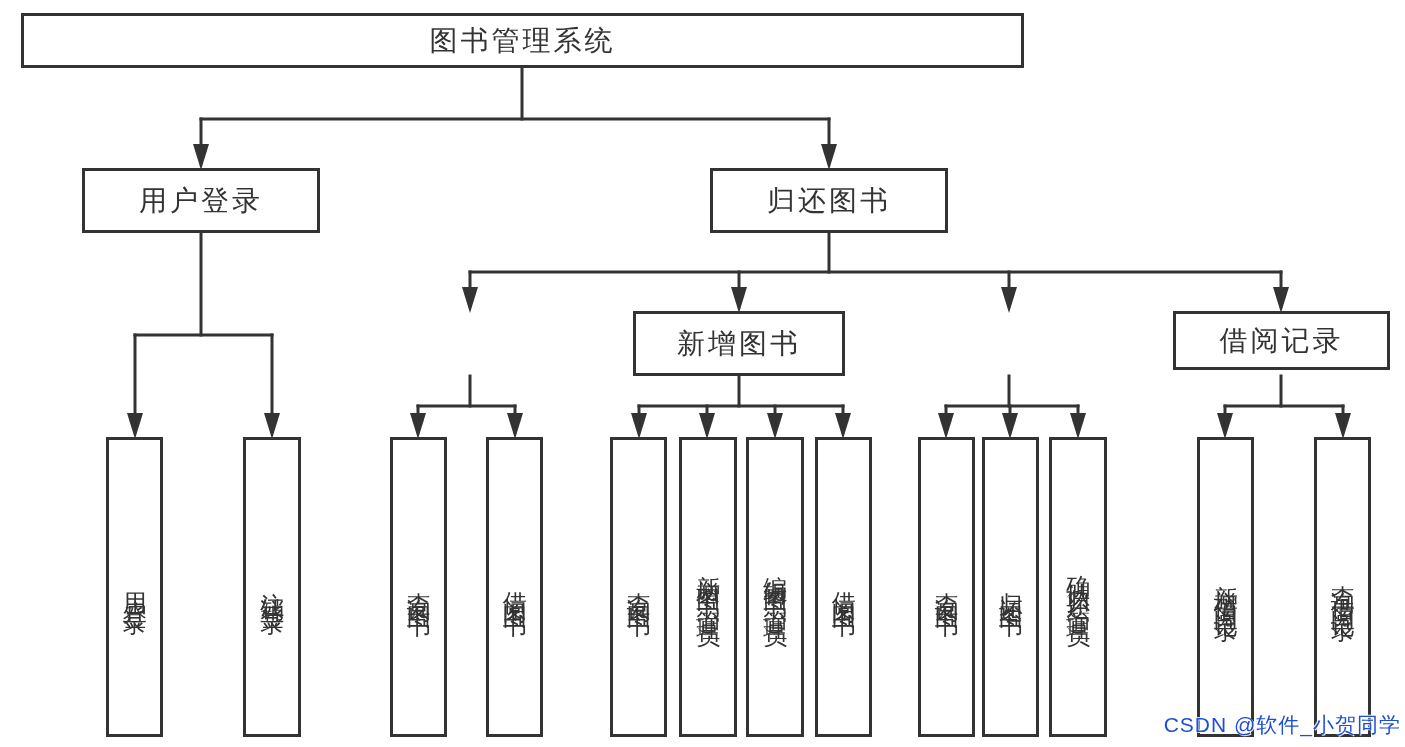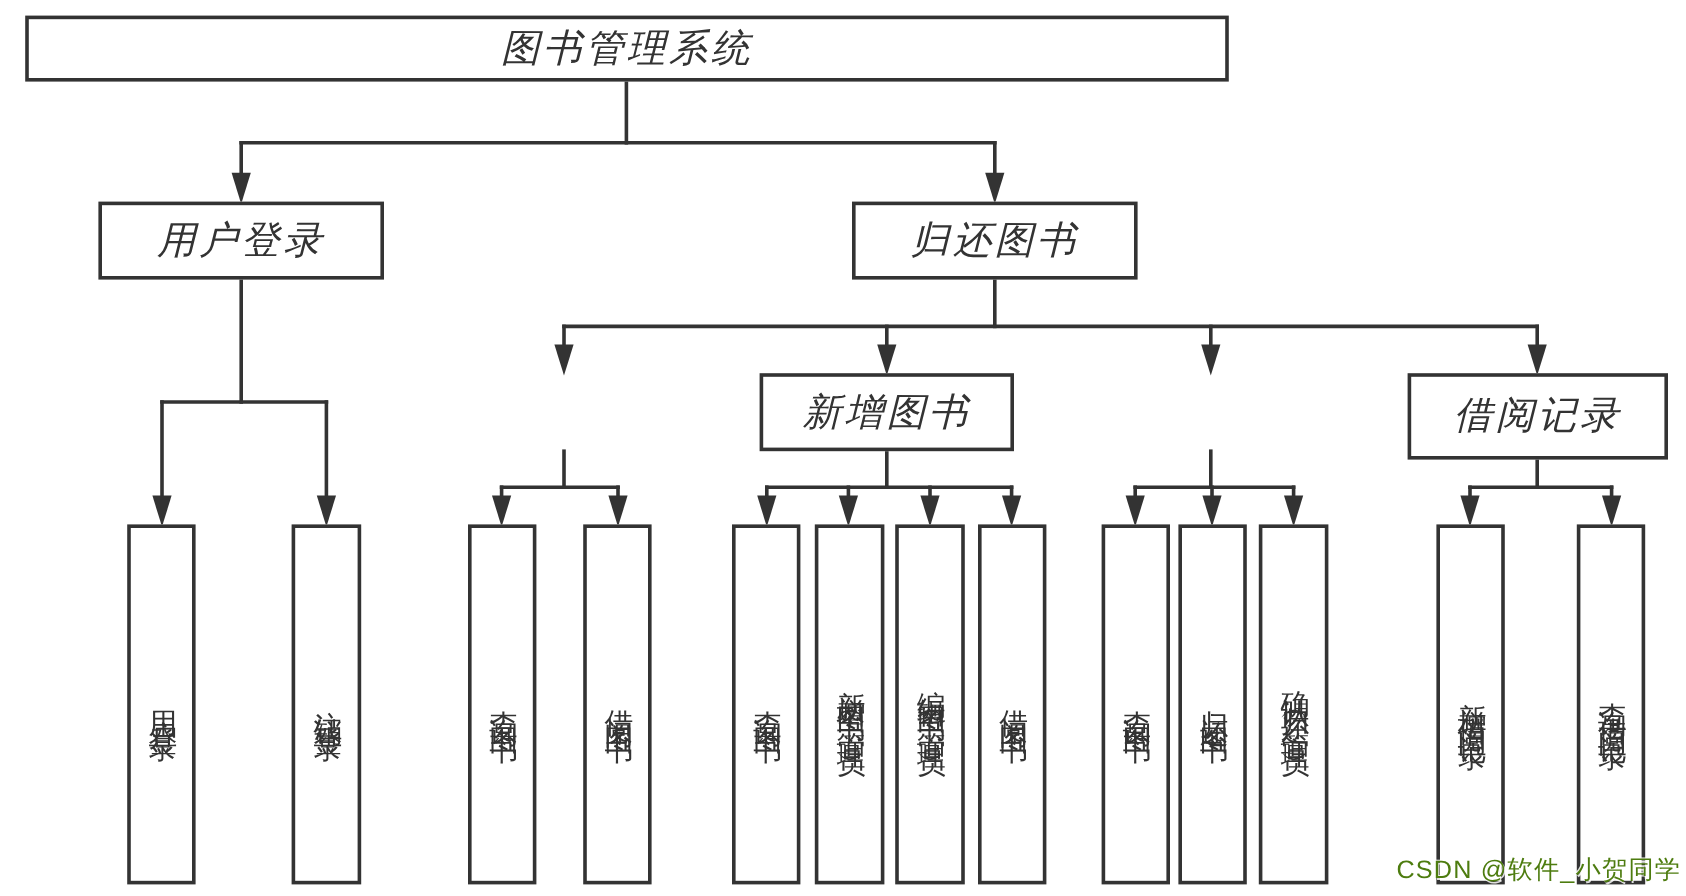--- a/index.html
+++ b/index.html
@@ -13,35 +13,35 @@
   #connectors{position:absolute;left:0;top:0;z-index:1;}
   .box{
     position:absolute;
     box-sizing:border-box;
     border:3px solid #333333;
     background:#ffffff;
     display:flex;align-items:center;justify-content:center;
     color:#333333;
     z-index:2;
   }
-  .hbox{font-size:32px;letter-spacing:3px;white-space:nowrap;font-style:italic;}
+  .hbox{font-size:28px;letter-spacing:3px;white-space:nowrap;}
   .vtext{
     writing-mode:vertical-rl;
     text-orientation:mixed;
     font-size:24px;
     letter-spacing:7px;
     line-height:1.1;
     color:#333333;
   }
   .watermark{
     position:absolute;
     right:4px;bottom:8px;
     font-size:21px;
     letter-spacing:1px;
-    color:#4d7c0f;
+    color:#1d4ed8;
     z-index:5;
     text-shadow:1px 1px 0 rgba(255,255,255,.85),-1px -1px 0 rgba(255,255,255,.85);
     white-space:nowrap;
   }
 </style>
 </head>
 <body>
 
 <div class="canvas">
 
@@ -99,21 +99,21 @@
       <line x1="1343" y1="406" x2="1343" y2="415" stroke="#333333" stroke-width="3" stroke-linecap="square"></line>
       <polygon points="1335,413 1351,413 1343,439" fill="#333333"></polygon>
     </svg>
 
   <div class="box hbox" style="left:21px;top:13px;width:1003px;height:55px">图书管理系统</div>
 
   <div class="box hbox" style="left:82px;top:168px;width:238px;height:65px">用户登录</div>
   <div class="box hbox" style="left:710px;top:168px;width:238px;height:65px">归还图书</div>
 
   <div class="box hbox" style="left:633px;top:311px;width:212px;height:65px">新增图书</div>
-  <div class="box hbox" style="left:1173px;top:311px;width:217px;height:72px">借阅记录</div>
+  <div class="box hbox" style="left:1173px;top:311px;width:217px;height:59px">借阅记录</div>
 
   <div class="box" style="left:106px;top:437px;width:57px;height:300px">
     <span class="vtext">用户登录</span>
   </div>
   <div class="box" style="left:243px;top:437px;width:58px;height:300px">
     <span class="vtext">注销登录</span>
   </div>
 
   <div class="box" style="left:390px;top:437px;width:57px;height:300px">
     <span class="vtext">查询图书</span>

